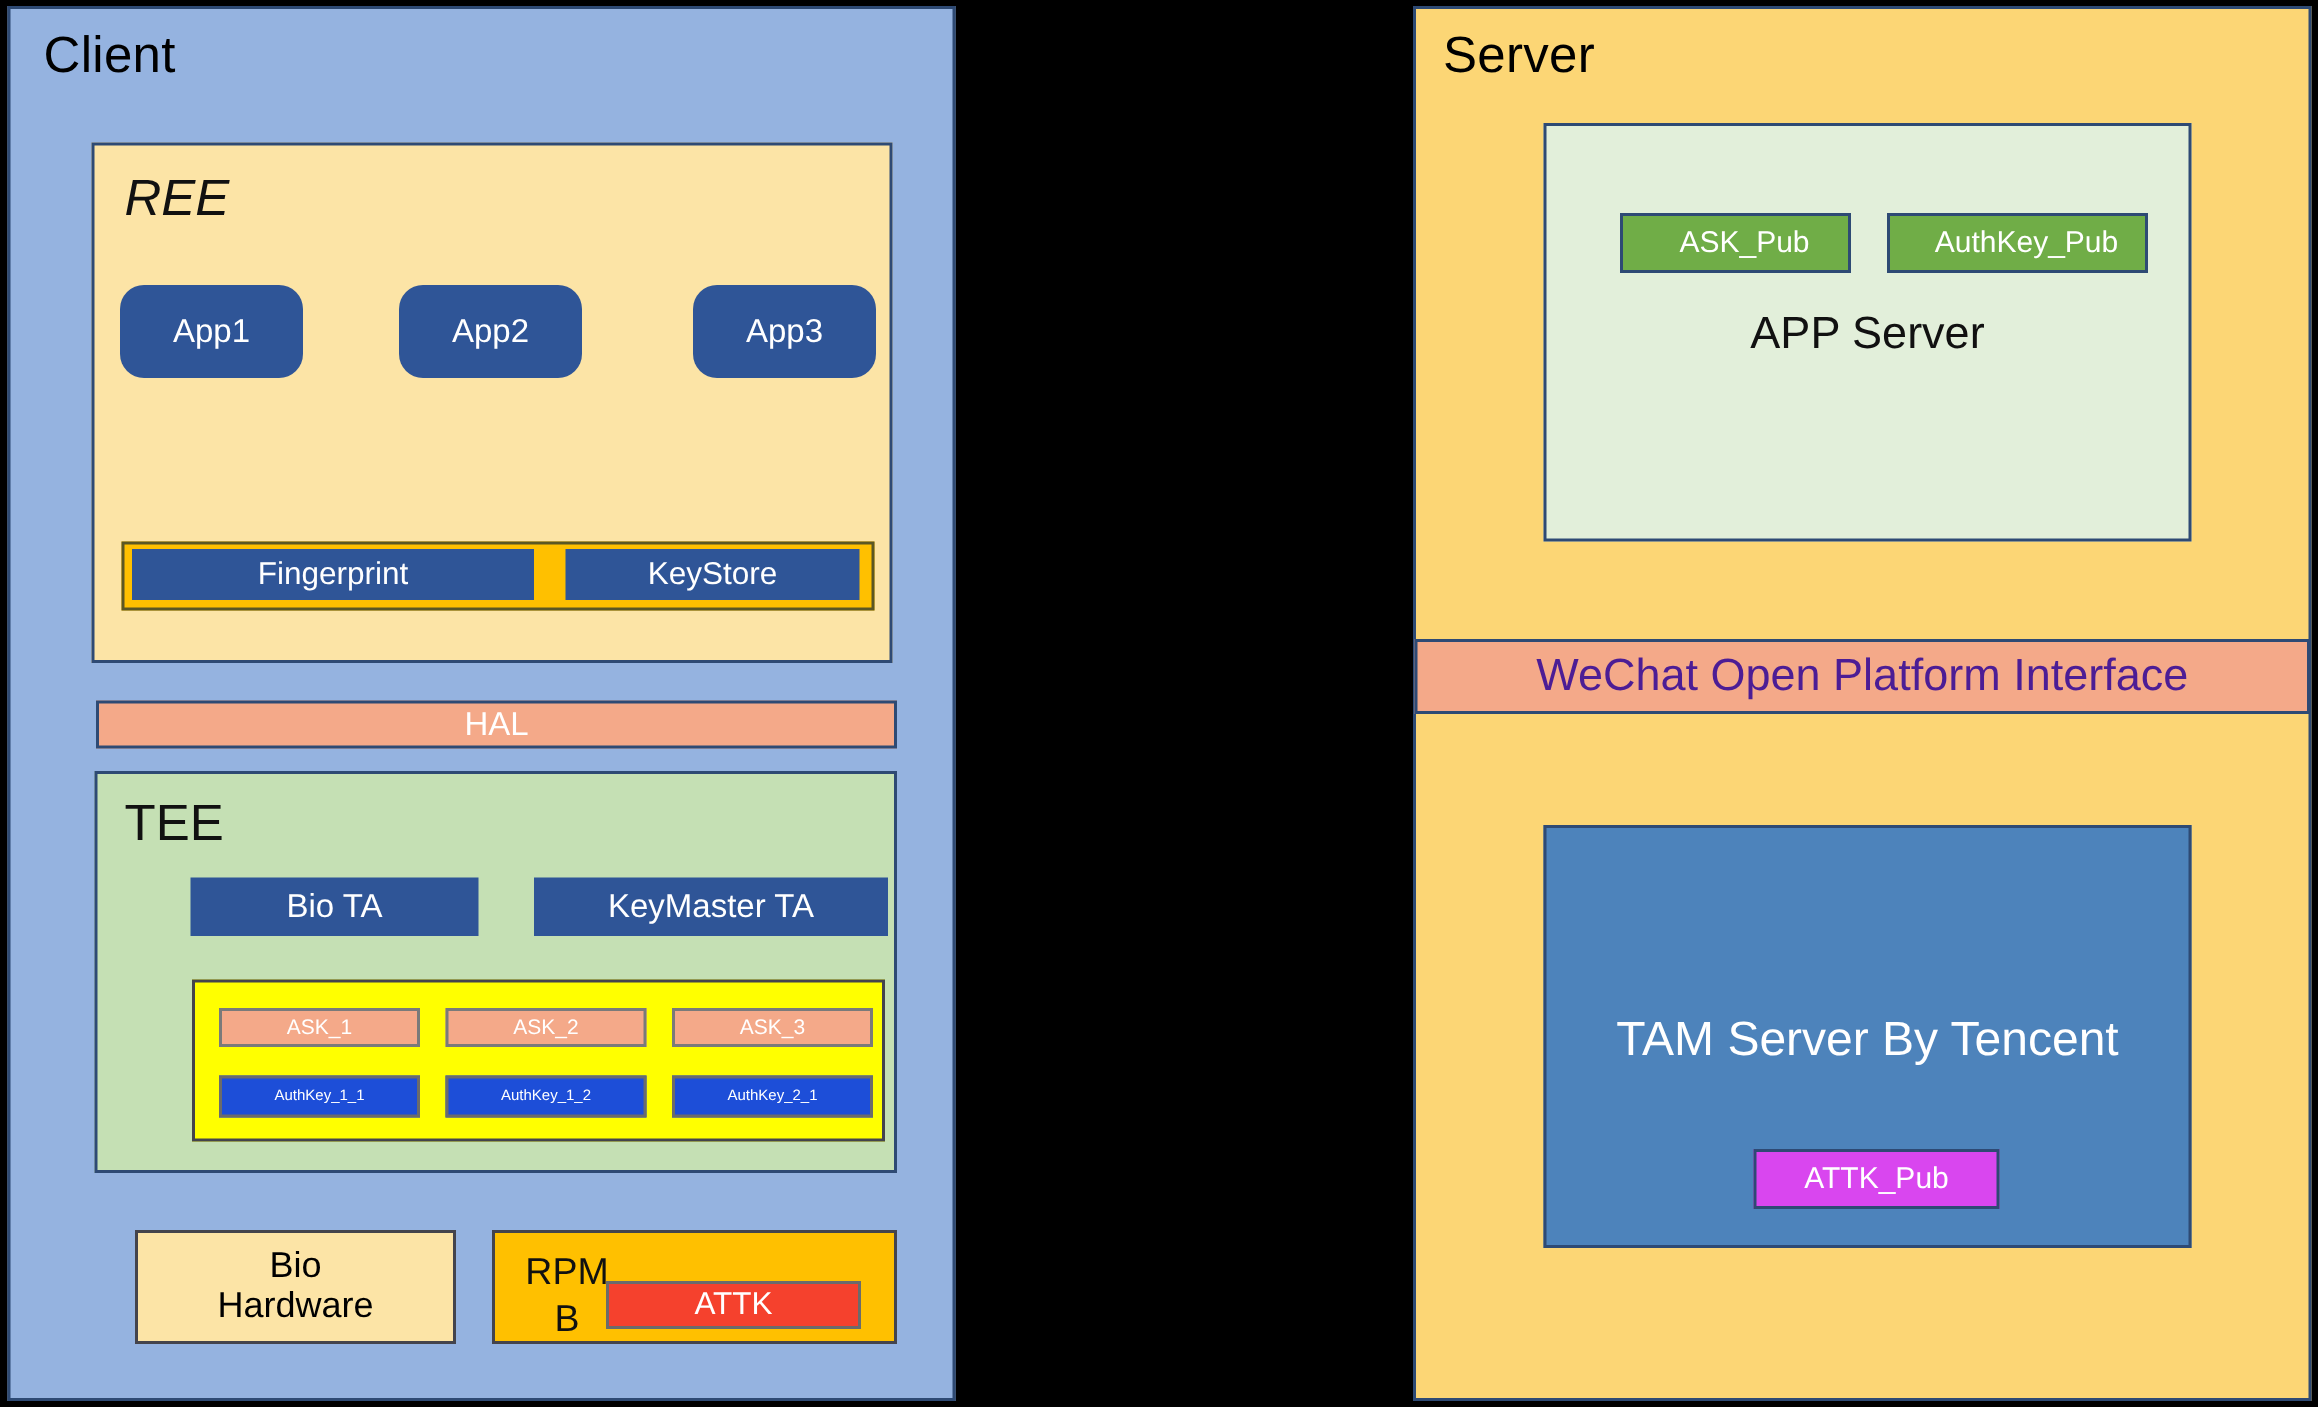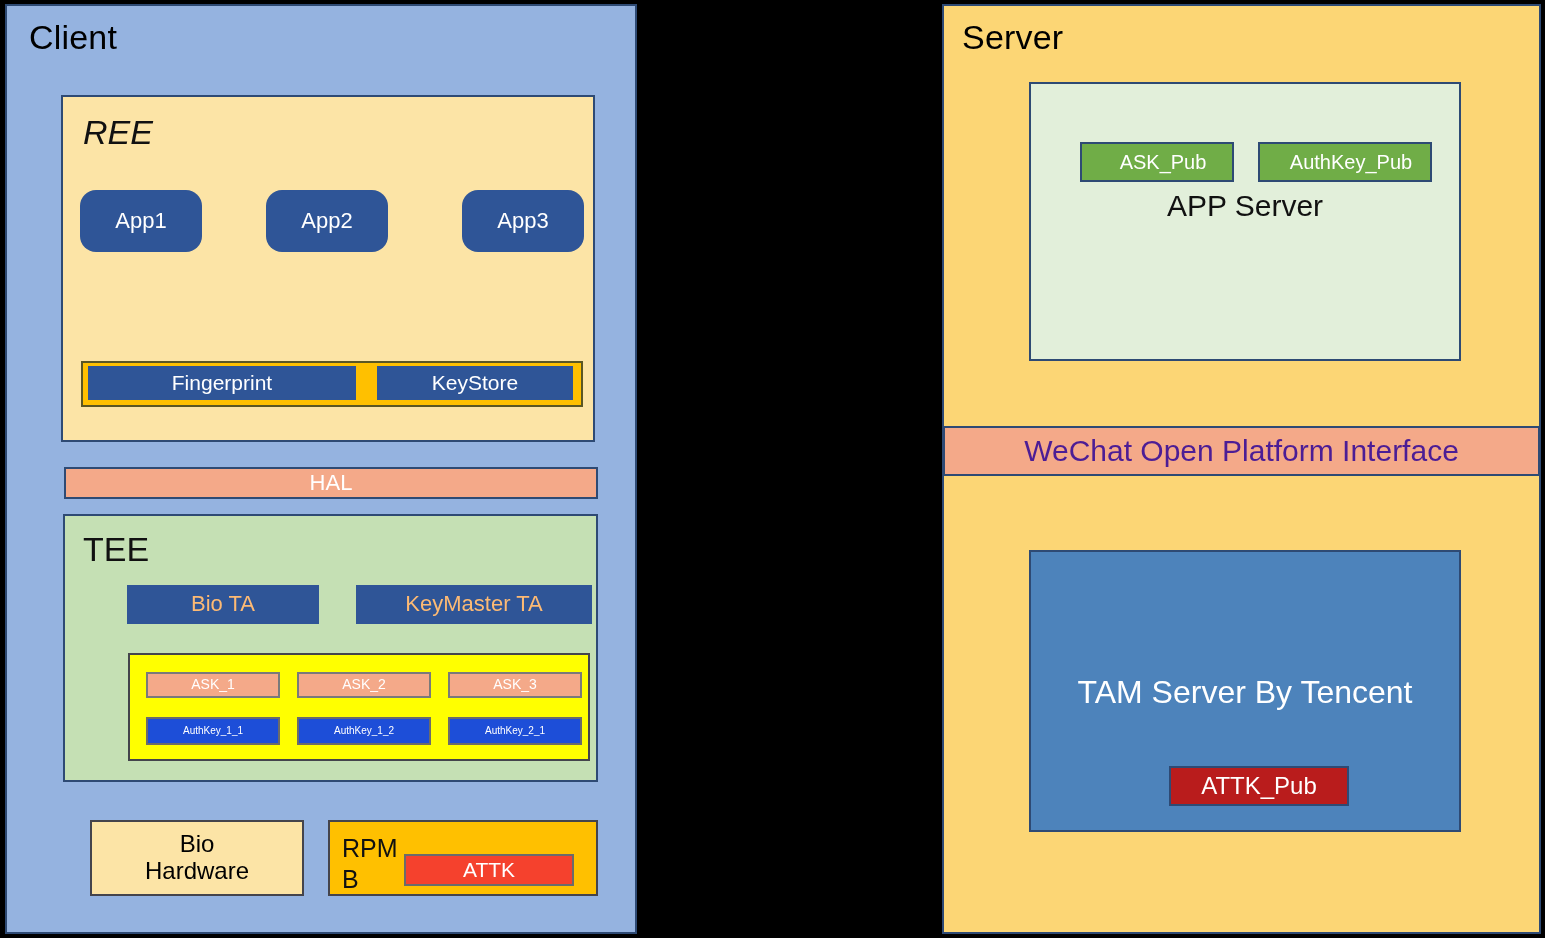--- a/index.html
+++ b/index.html
@@ -99,21 +99,21 @@
     left: 63px; top: 514px; width: 535px; height: 268px;
     background: #C5E0B4;
     border: 2px solid #2E4A74;
   }
   #tee-label {
     position: absolute; left: 18px; top: 14px;
     font-size: 34px; color: #111111;
   }
   .ta-box {
     background: #2F5597;
-    color: #fdba74;
+    color: #ffffff;
     font-size: 22px;
     top: 585px;
     height: 39px;
   }
   #bio-ta { left: 127px; width: 192px; }
   #km-ta { left: 356px; width: 236px; }
 
   #key-group {
     left: 128px; top: 653px; width: 462px; height: 108px;
     background: #FFFF00;
@@ -157,21 +157,21 @@
     border: 2px solid #44444C;
   }
   #rpmb-label {
     position: absolute;
     left: 12px; top: 11px;
     width: 72px;
     font-size: 25px;
     color: #111111;
     line-height: 1.22;
     word-break: break-all;
-    text-align: left;
+    text-align: center;
   }
   #attk-box {
     left: 404px; top: 854px; width: 170px; height: 32px;
     background: #F5412D;
     border: 2px solid #6B6B6B;
     color: #FFFFFF;
     font-size: 21px;
   }
 
   
@@ -186,21 +186,21 @@
     color: #FFFFFF;
     font-size: 20px;
     top: 142px;
     height: 40px;
     padding-left: 12px;
   }
   #ask-pub { left: 1080px; width: 154px; }
   #authkey-pub { left: 1258px; width: 174px; }
   #app-server-label {
     position: absolute;
-    left: 0; right: 0; top: 105px;
+    left: 0; right: 0; top: 122px;
     text-align: center;
     font-size: 30px;
     color: #111111;
   }
 
   #wechat-bar {
     left: 943px; top: 426px; width: 597px; height: 50px;
     background: #F4A989;
     border: 2px solid #2E4A74;
     color: #4c1d95;
@@ -213,25 +213,25 @@
     border: 2px solid #2E4A74;
   }
   #tam-label {
     position: absolute;
     left: 0; right: 0; top: 122px;
     text-align: center;
     font-size: 32px;
     color: #FFFFFF;
   }
   #attk-pub {
-    left: 1169px; top: 766px; width: 180px; height: 40px;
-    background: #b91c1c;
-    border: 2px solid #2E4A74;
-    color: #FFFFFF;
-    font-size: 24px;
+    left: 1169px; top: 766px; width: 164px; height: 40px;
+    background: #d946ef;
+    border: 2px solid #2E4A74;
+    color: #FFFFFF;
+    font-size: 20px;
   }
 </style>
 </head>
 <body>
 
 <div id="canvas">
 
   <div class="abs" id="client-panel">
     <div class="panel-title">Client</div>
   </div>

